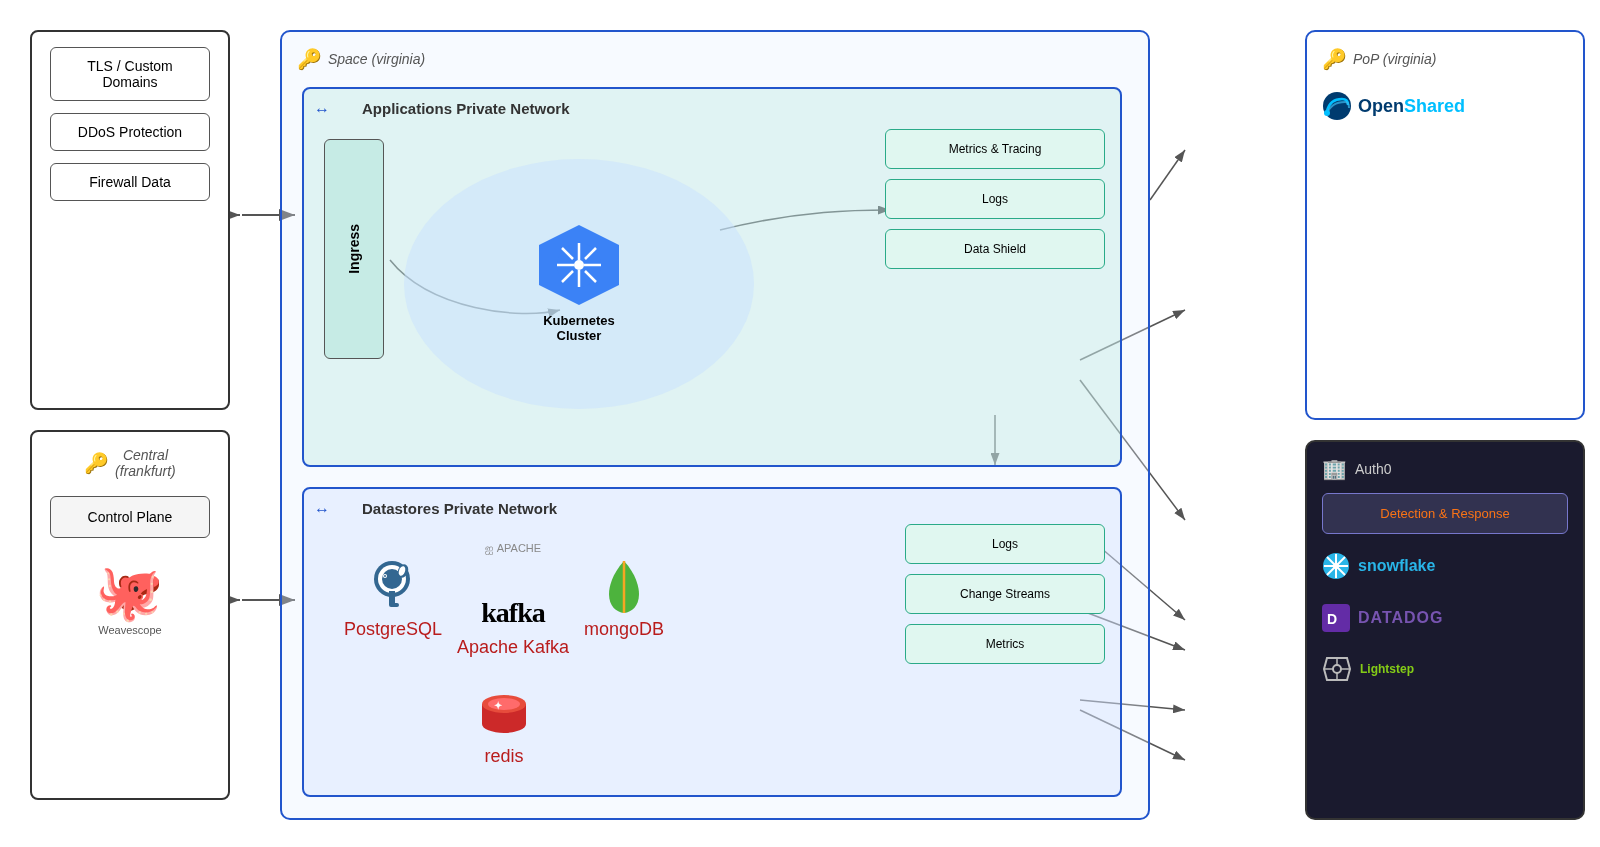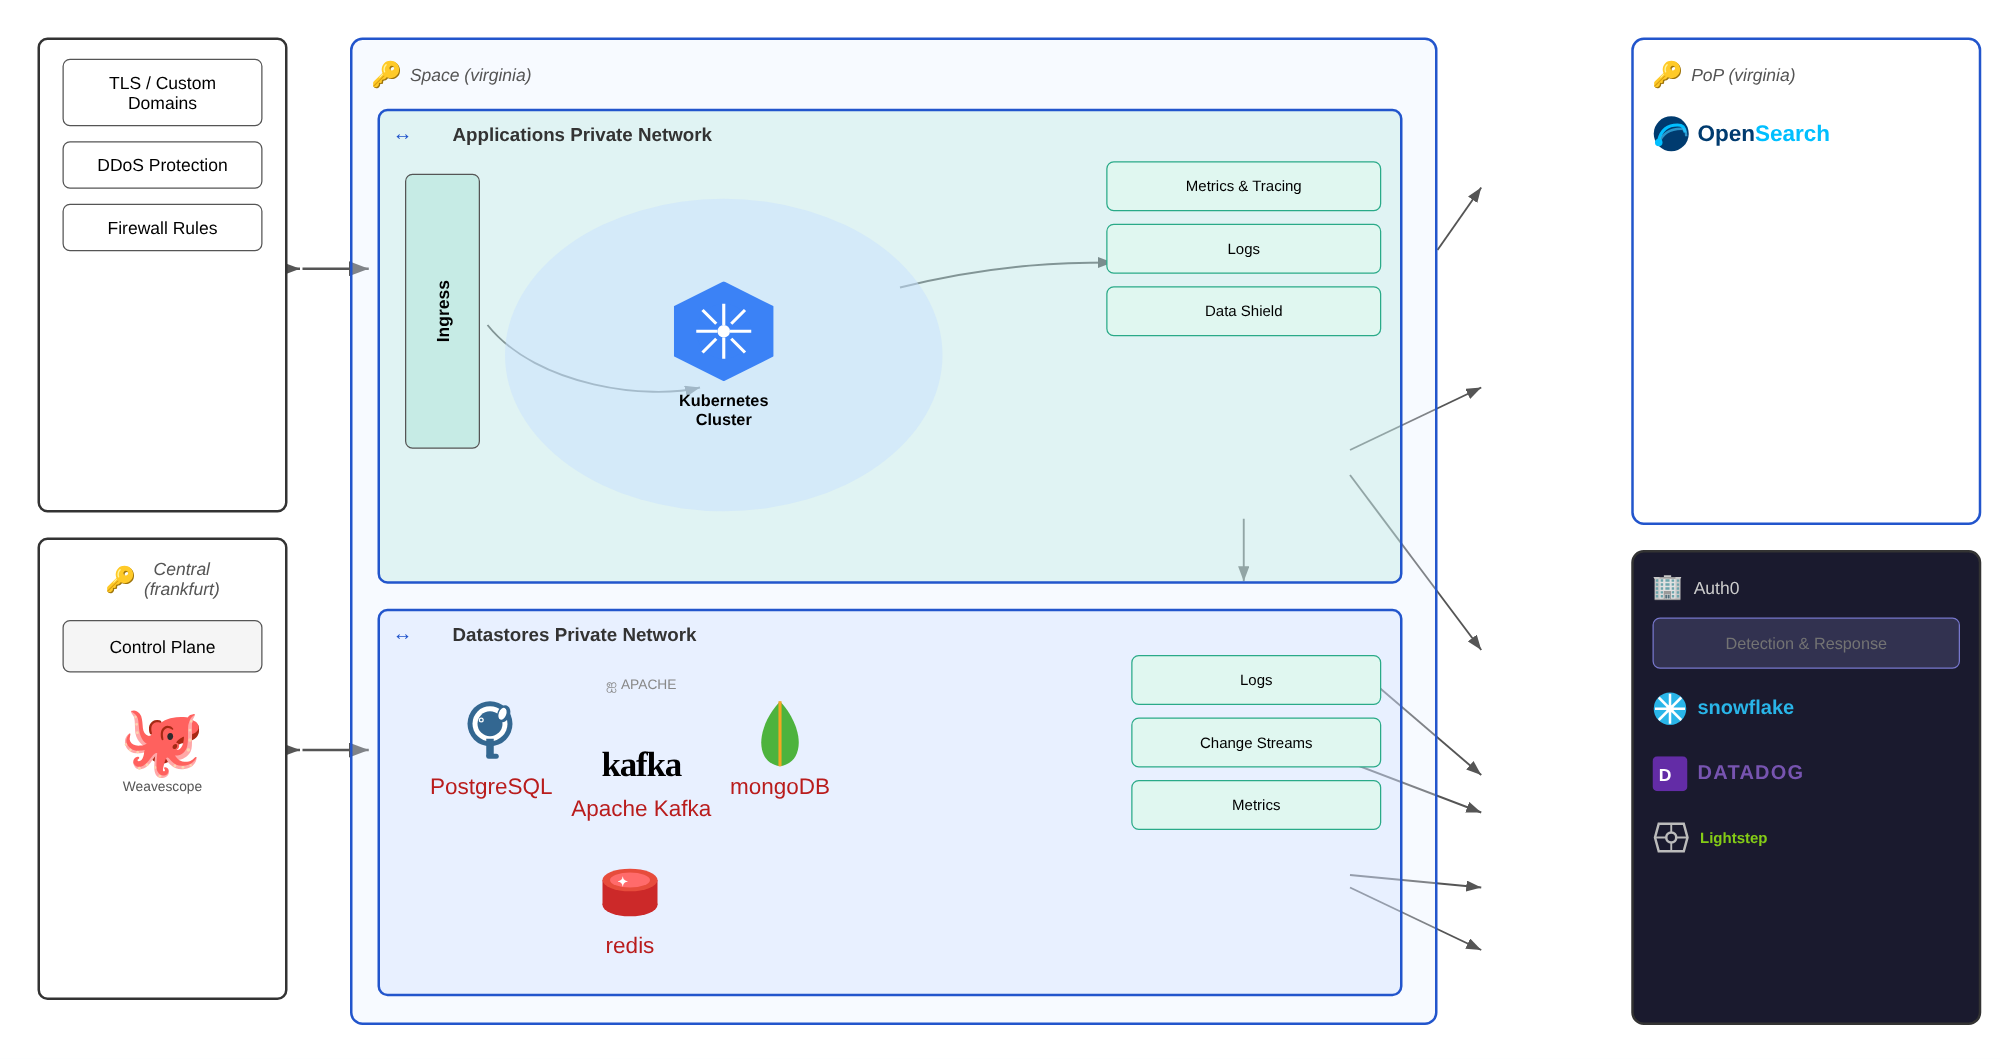--- a/index.html
+++ b/index.html
@@ -392,21 +392,21 @@
     }
 
     .detection-box {
       border: 1.5px solid #7777cc;
       border-radius: 6px;
       padding: 12px 10px;
       text-align: center;
       font-size: 13px;
       font-weight: 500;
       background: rgba(150,150,220,0.2);
-      color: #737373;
+      color: #f97316;
     }
 
     .control-plane-box {
       border: 1.5px solid #555;
       border-radius: 6px;
       padding: 12px 15px;
       text-align: center;
       font-size: 14px;
       font-weight: 500;
       background: #f5f5f5;
@@ -463,21 +463,21 @@
   </div>
 
   <div class="left-panel">
     <div class="security-box">
       <span>TLS / Custom Domains</span>
     </div>
     <div class="security-box">
       <span>DDoS Protection</span>
     </div>
     <div class="security-box">
-      <span>Firewall Rules</span>
+      <span>Firewall Data</span>
     </div>
   </div>
 
   <div style="position:absolute; left:55px; top:550px;">
     <div class="person-shape">
       <div class="person-head"></div>
       <div class="person-body"></div>
     </div>
   </div>
 
@@ -622,21 +622,21 @@
     </div>
 
     <div class="opensearch-logo" style="margin-top:15px;">
       <svg width="30" height="30" viewBox="0 0 30 30">
         <circle cx="15" cy="15" r="14" fill="#003B6F"></circle>
         <path d="M5 20 Q8 8, 20 8 Q26 8, 26 14" stroke="#00BFFF" stroke-width="2.5" fill="none"></path>
         <path d="M5 23 Q9 11, 23 11 Q27 11, 27 17" stroke="#3DBBEF" stroke-width="2" fill="none" opacity="0.7"></path>
         <circle cx="5" cy="22" r="3" fill="#00BFFF"></circle>
       </svg>
       <span style="font-size:18px; font-weight:bold;">
-        <span style="color:#003B6F;">Open</span><span style="color:#00BFFF;">Search</span>
+        <span style="color:#003B6F;">Open</span><span style="color:#00BFFF;">Shared</span>
       </span>
     </div>
   </div>
 
   <div class="auth0-panel">
     <div class="auth0-header">
       <span class="auth0-building">🏢</span>
       <span class="auth0-title">Auth0</span>
     </div>
 

